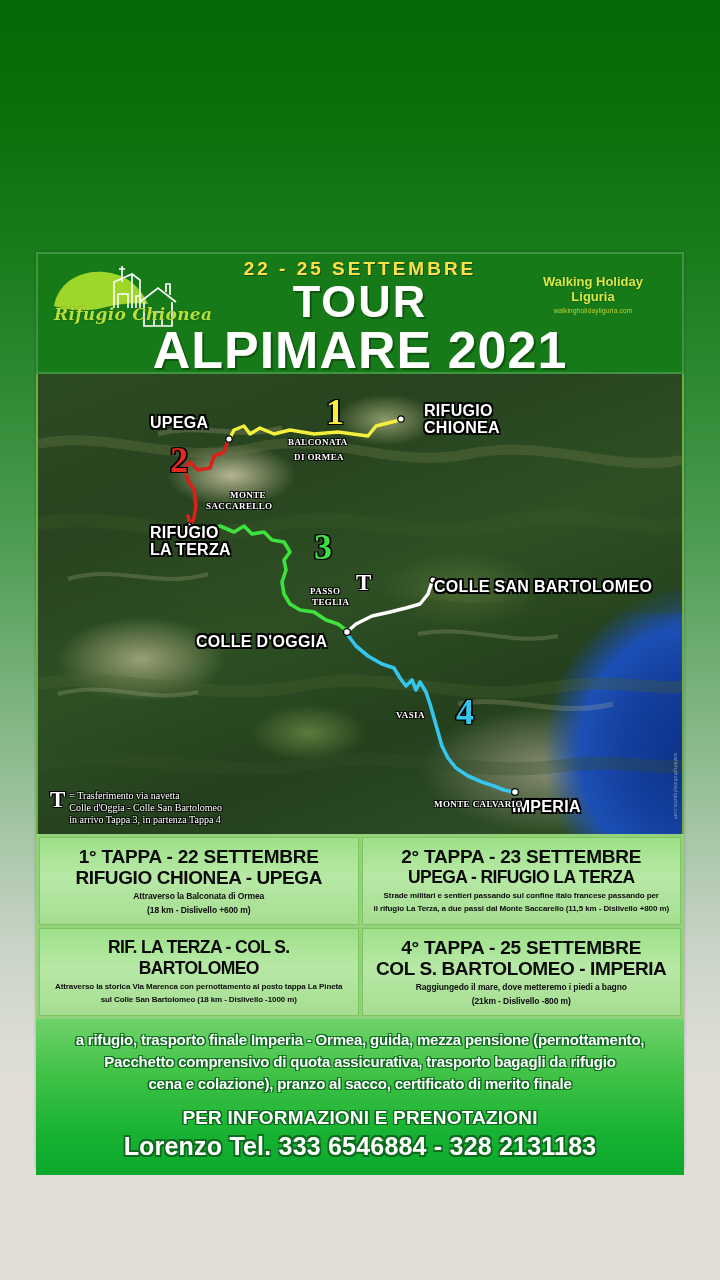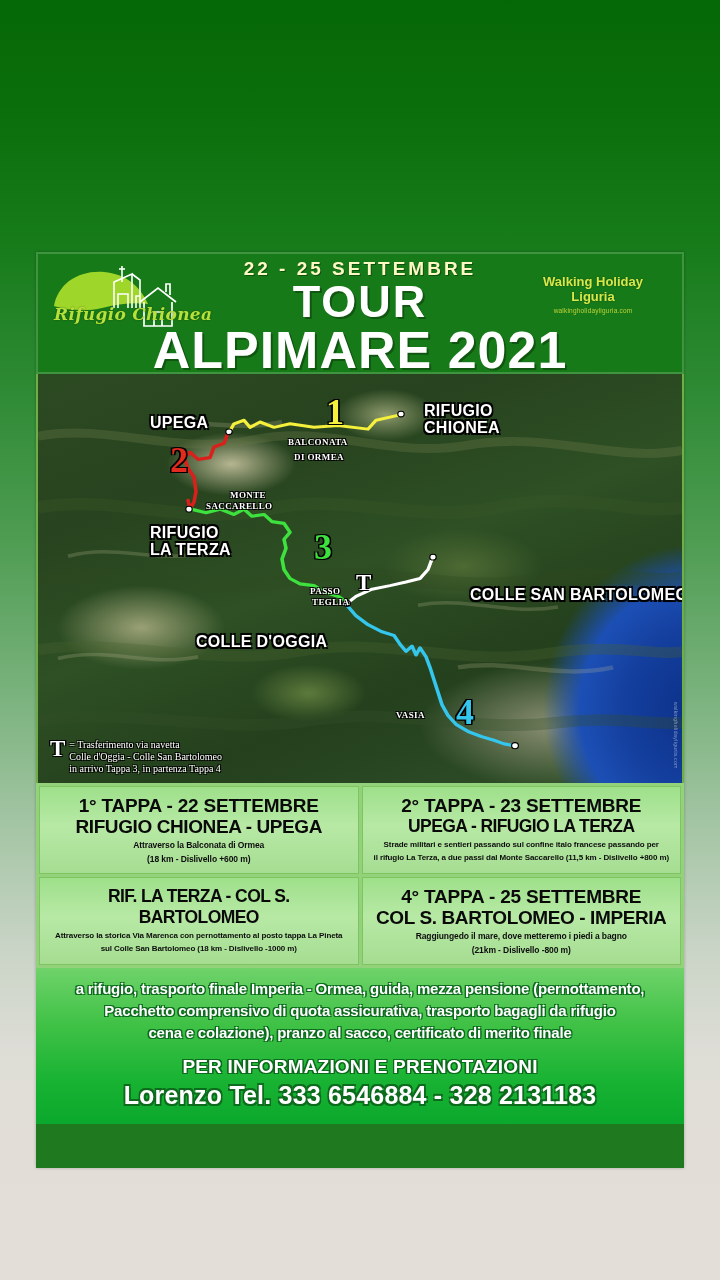--- a/index.html
+++ b/index.html
@@ -66,21 +66,21 @@
     text-shadow: 0 0 2px rgba(0,0,0,.4);
     white-space: nowrap;
   }
 
   .title-block {
     position: absolute;
     left: 0; right: 0; top: 4px;
     text-align: center;
   }
   .kicker {
-    color: #fef9c3;
+    color: #fde047;
     font-weight: bold;
     font-size: 19px;
     letter-spacing: 3px;
     font-stretch: condensed;
     text-shadow: 1px 1px 0 rgba(0,0,0,.35);
   }
   .maintitle {
     color: #ffffff;
     font-weight: bold;
     font-size: 45px;
@@ -110,21 +110,21 @@
   .whl-url {
     color: #bcd23a;
     font-size: 6.5px;
     margin-top: 3px;
     letter-spacing: .2px;
   }
 
   
   .map {
     position: relative;
-    height: 409px;
+    height: 460px;
     border-left: 2px solid #6fae45;
     border-right: 2px solid #6fae45;
     overflow: hidden;
     background:
       
       radial-gradient(ellipse 220px 230px at 103% 82%, #0b2f86 0%, #143f9e 35%, #1c4fb5 55%, rgba(28,79,181,0) 72%),
       
       radial-gradient(ellipse 190px 90px at 80% 86%, #8a8f72 0%, rgba(138,143,114,0) 70%),
       
       radial-gradient(ellipse 120px 60px at 16% 62%, #9aa075 0%, rgba(154,160,117,0) 70%),
@@ -377,21 +377,21 @@
         <circle cx="477" cy="418" r="3.4"></circle>
       </g>
     </svg>
 
     <div class="mlabel" style="left:112px; top:40px;">UPEGA</div>
     <div class="mlabel" style="left:386px; top:28px;">RIFUGIO</div>
     <div class="mlabel" style="left:386px; top:45px;">CHIONEA</div>
     <div class="mlabel" style="left:112px; top:150px;">RIFUGIO</div>
     <div class="mlabel" style="left:112px; top:167px;">LA TERZA</div>
     <div class="mlabel" style="left:158px; top:259px;">COLLE D'OGGIA</div>
-    <div class="mlabel" style="left:396px; top:212px;margin-left:36px;">COLLE SAN BARTOLOMEO</div>
+    <div class="mlabel" style="left:396px; top:204px;">COLLE SAN BARTOLOMEO</div>
     <div class="mlabel" style="left:474px; top:424px;">IMPERIA</div>
 
     <div class="mlabel sm" style="left:250px; top:63px;">BALCONATA</div>
     <div class="mlabel sm" style="left:256px; top:78px;">DI ORMEA</div>
     <div class="mlabel sm" style="left:192px; top:116px;text-align:center;">MONTE</div>
     <div class="mlabel sm" style="left:168px; top:127px;">SACCARELLO</div>
     <div class="mlabel sm" style="left:272px; top:212px;">PASSO</div>
     <div class="mlabel sm" style="left:274px; top:223px;">TEGLIA</div>
     <div class="mlabel sm" style="left:358px; top:336px;">VASIA</div>
     <div class="mlabel sm" style="left:396px; top:425px;">MONTE CALVARIO</div>

